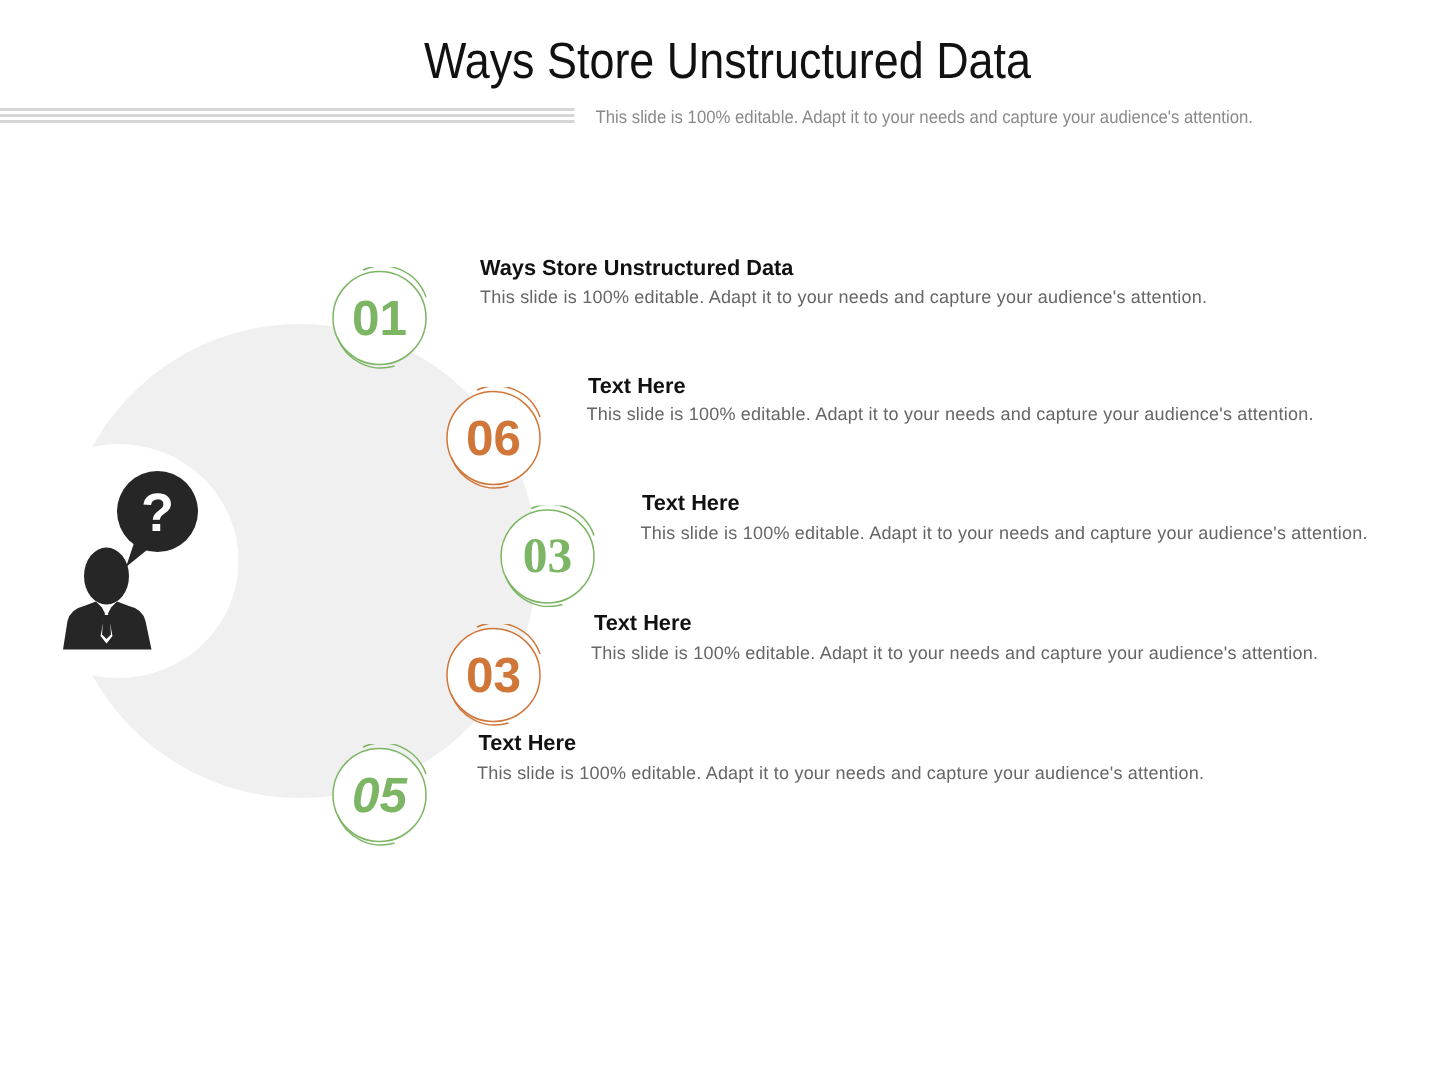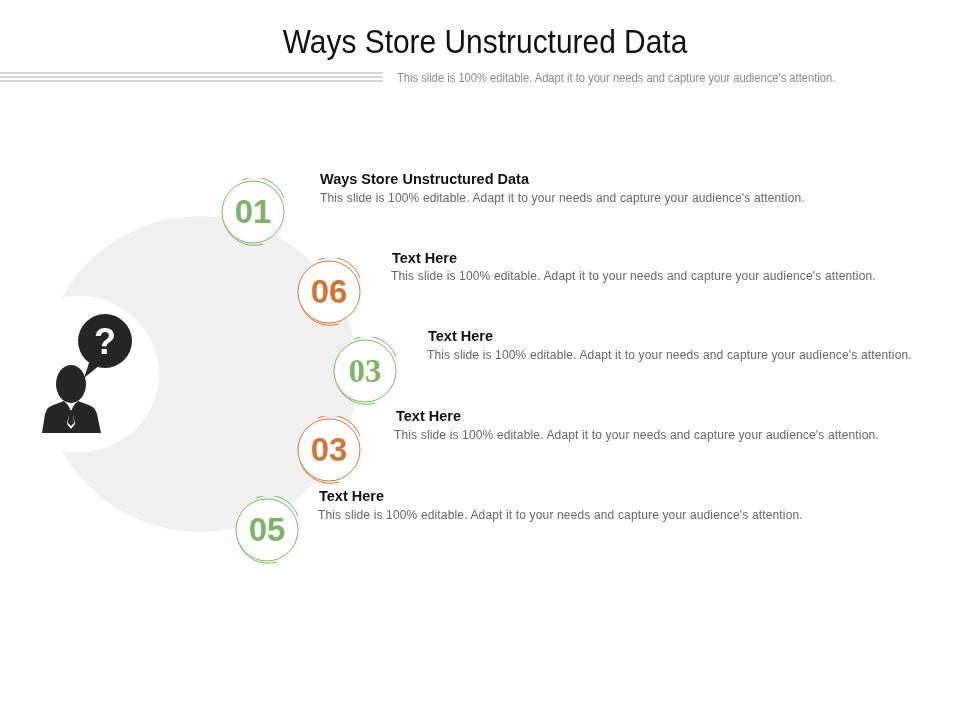--- a/index.html
+++ b/index.html
@@ -103,21 +103,21 @@
   <svg width="68" height="68" viewBox="0 0 68 68">
     <circle cx="34" cy="34" r="31" fill="#fff" stroke="#d07638" stroke-width="1"></circle>
     <path d="M8 46 A31 31 0 0 0 46 65" fill="none" stroke="#d07638" stroke-width="1" transform="translate(-2,1)"></path>
     <path d="M22 4 A31 31 0 0 1 64 22" fill="none" stroke="#d07638" stroke-width="1" transform="translate(1,-2)"></path>
   </svg>
   <div class="num-text" style="color:#d07638;">03</div>
 </div>
 <div class="item-title" style="left:396px; top:408px;">Text Here</div>
 <div class="item-desc" style="left:394px; top:428px;">This slide is 100% editable. Adapt it to your needs and capture your audience's attention.</div>
 
-<div class="num-badge" style="left:233px; top:496px;">
+<div class="num-badge" style="left:219px; top:496px;font-style:italic;">
   <svg width="68" height="68" viewBox="0 0 68 68">
     <circle cx="34" cy="34" r="31" fill="#fff" stroke="#7cb563" stroke-width="1"></circle>
     <path d="M8 46 A31 31 0 0 0 46 65" fill="none" stroke="#7cb563" stroke-width="1" transform="translate(-2,1)"></path>
     <path d="M22 4 A31 31 0 0 1 64 22" fill="none" stroke="#7cb563" stroke-width="1" transform="translate(1,-2)"></path>
   </svg>
   <div class="num-text" style="color:#7cb563;">05</div>
 </div>
 <div class="item-title" style="left:319px; top:488px;">Text Here</div>
 <div class="item-desc" style="left:318px; top:508px;">This slide is 100% editable. Adapt it to your needs and capture your audience's attention.</div>
 

